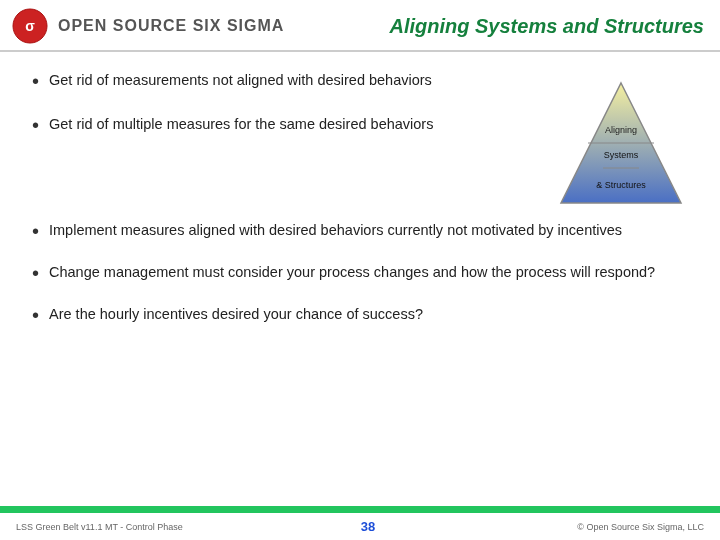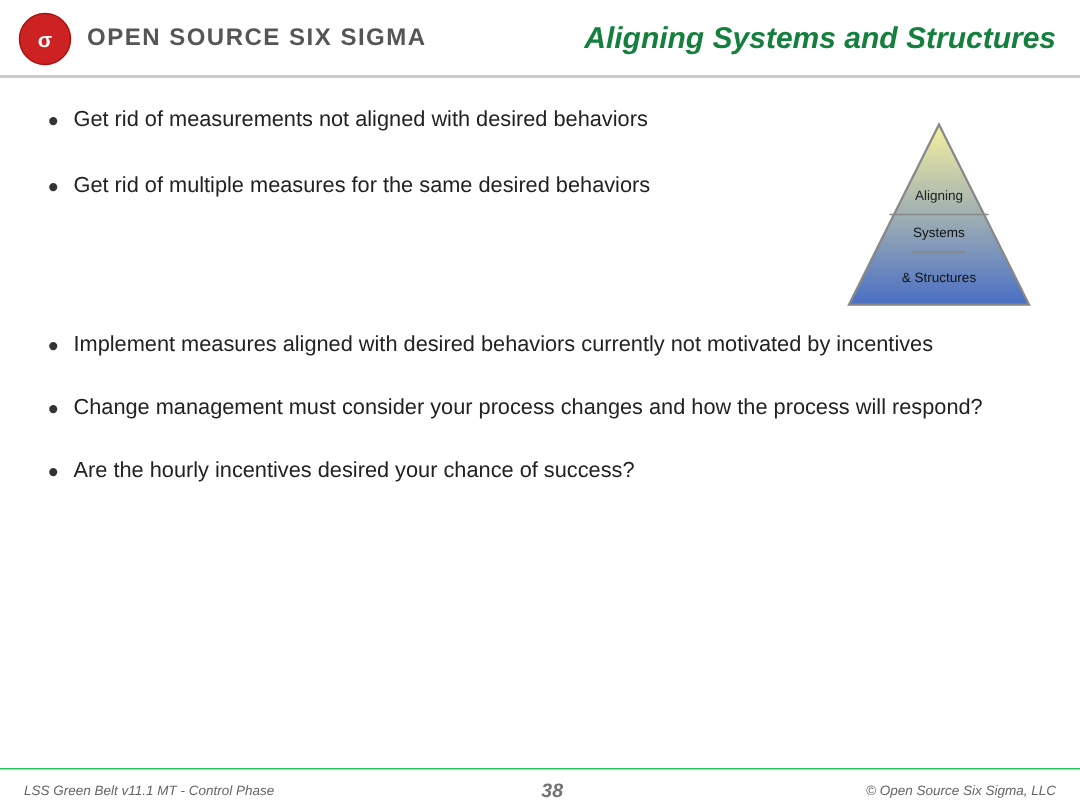--- a/index.html
+++ b/index.html
@@ -79,21 +79,21 @@
 
     .bullet-text {
       flex: 1;
     }
 
     .triangle-area {
       width: 140px;
       flex-shrink: 0;
       display: flex;
       align-items: flex-start;
-      justify-content: center;
+      justify-content: flex-start;
       padding-top: 8px;
     }
 
     
     .lower-section {
       padding: 2px 24px 10px 32px;
     }
 
     .lower-bullet-item {
       display: flex;
@@ -107,32 +107,31 @@
     
     .footer {
       position: absolute;
       bottom: 0;
       left: 0;
       right: 0;
       display: flex;
       align-items: center;
       justify-content: space-between;
       padding: 6px 16px;
-      border-top: 1px solid #22c55e;
-      font-style: italic;
+      border-top: 7px solid #22c55e;
     }
 
     .footer-left {
       font-size: 9px;
       color: #666;
     }
 
     .footer-center {
       font-size: 13px;
-      color: #737373;
+      color: #1d4ed8;
       font-weight: bold;
     }
 
     .footer-right {
       font-size: 9px;
       color: #666;
       margin-left: 24px;
     }
   </style>
 </head>

